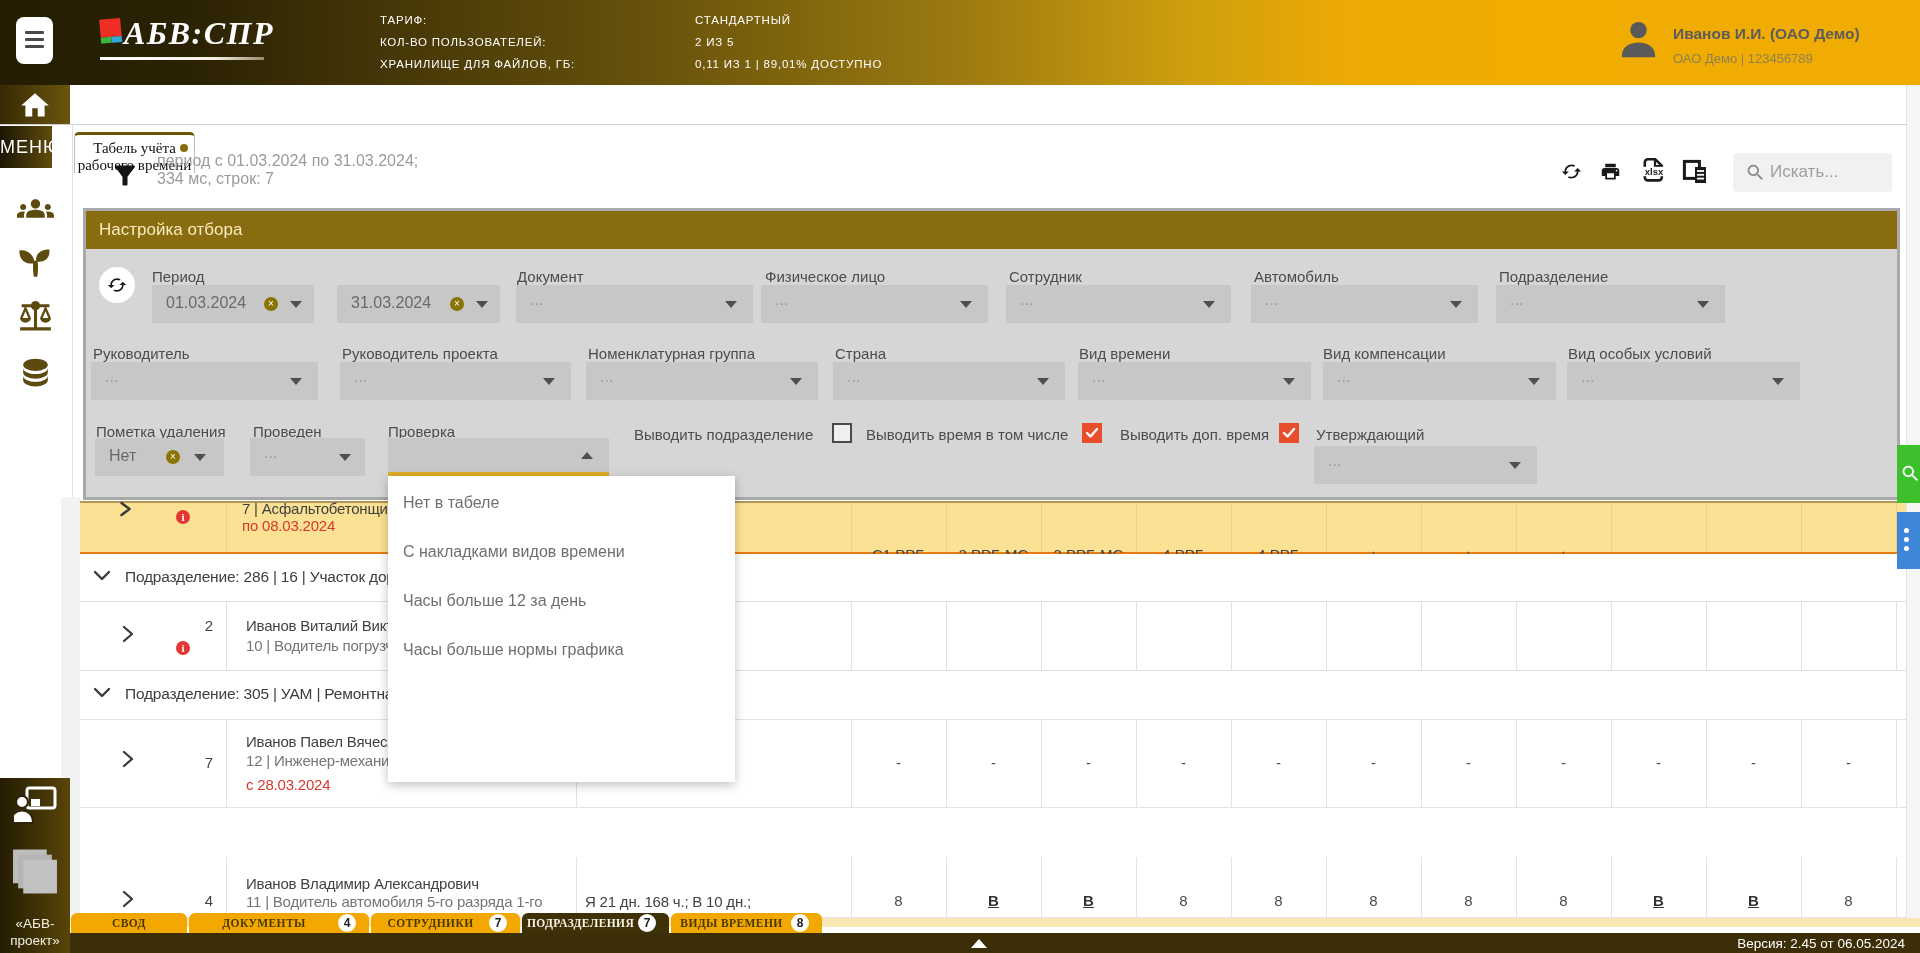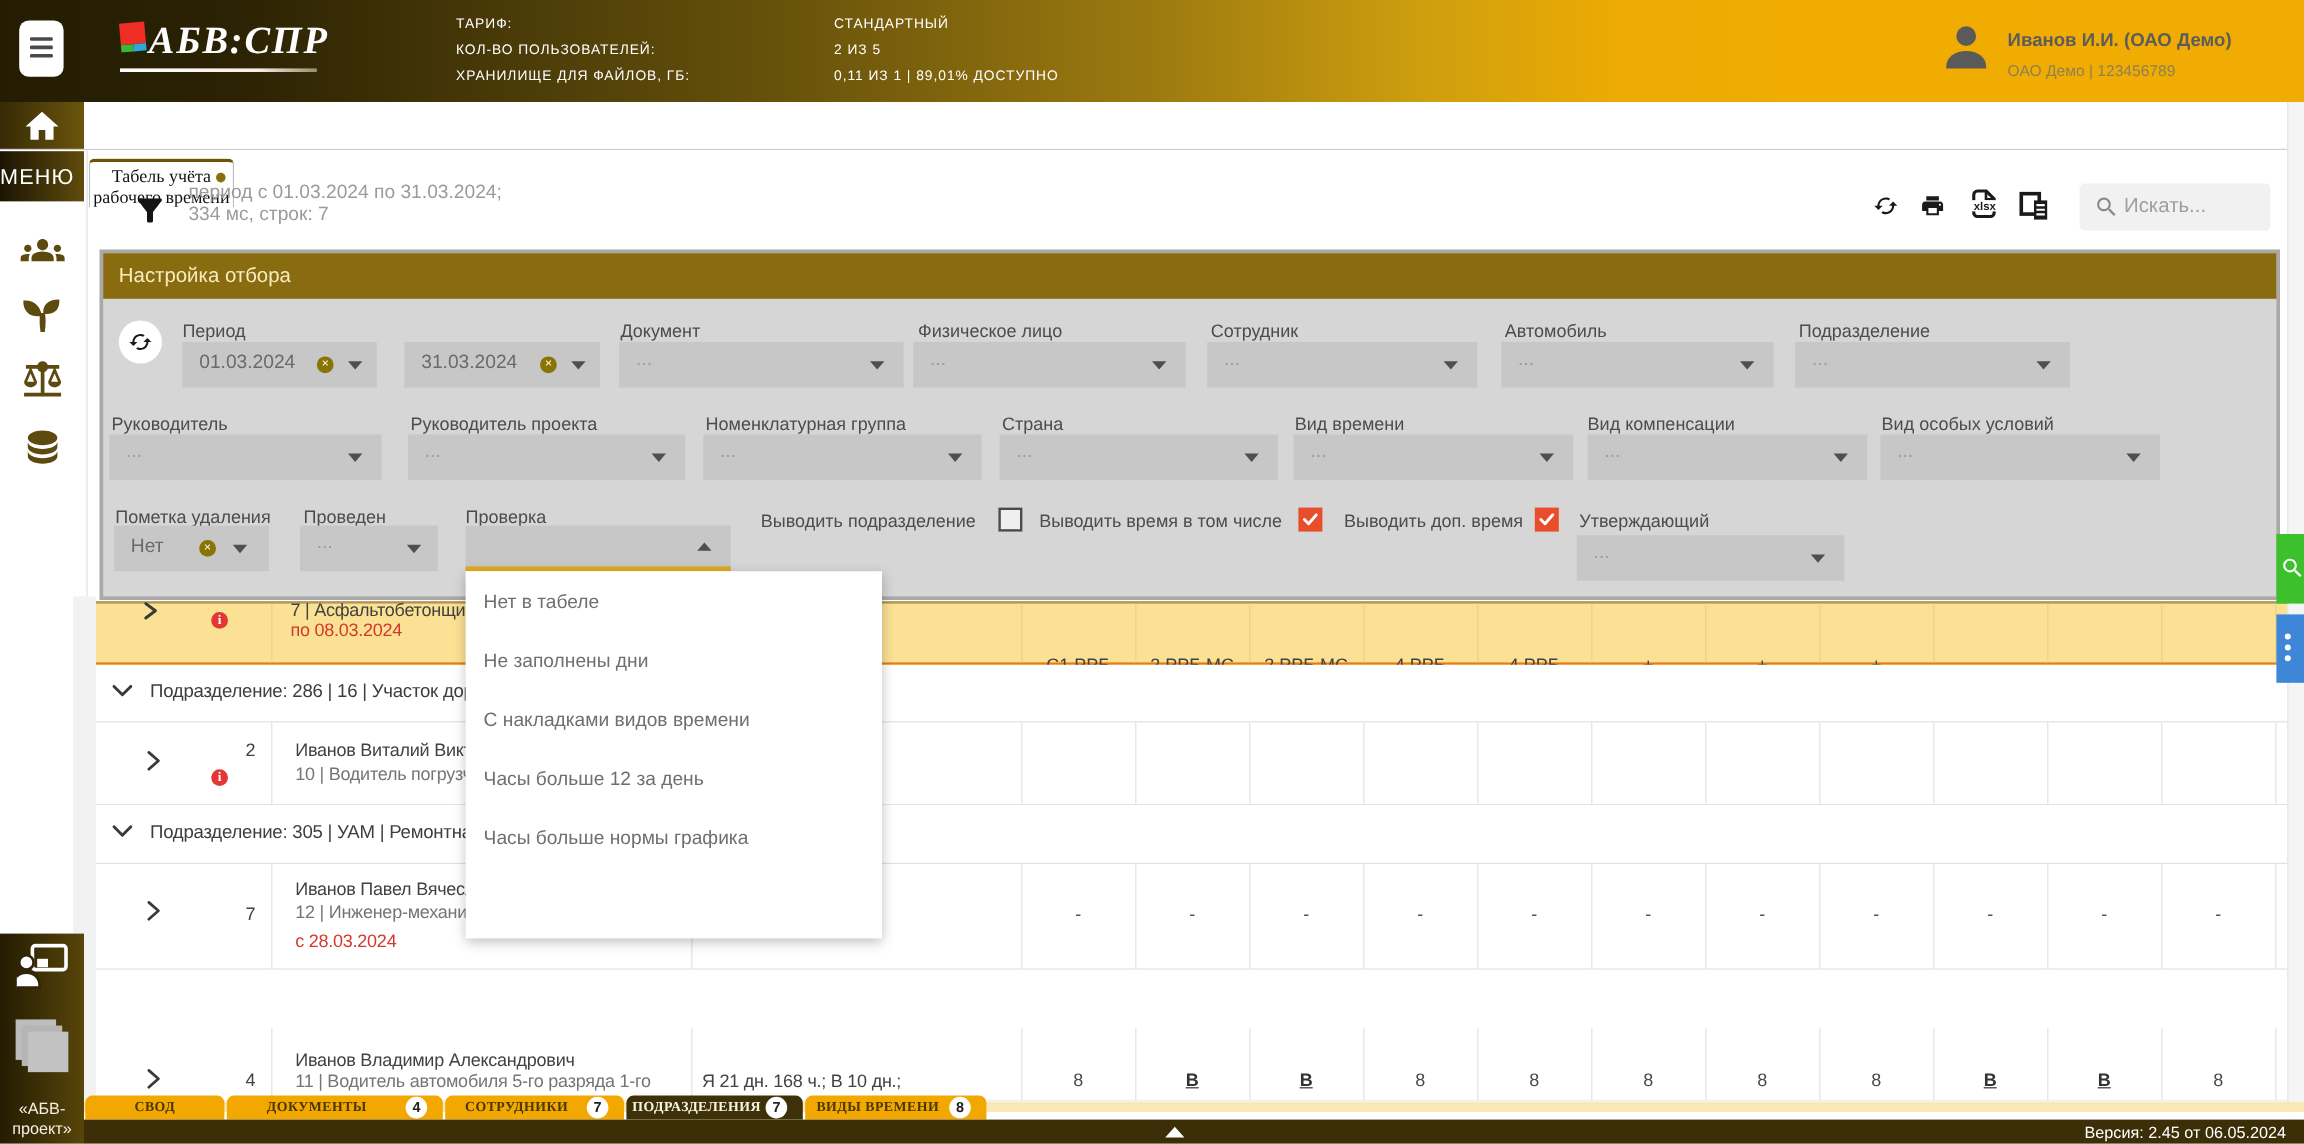--- a/index.html
+++ b/index.html
@@ -13,21 +13,21 @@
   
   #logoflag { position:absolute; left:97px; top:16px; width:26px; height:28px; }
   #logotext { position:absolute; left:124px; top:15px; font-family:"Liberation Serif", serif; font-weight:bold; font-style:italic; font-size:32px; color:#fdfdfd; letter-spacing:1.5px; }
   #logoline { position:absolute; left:100px; top:57px; width:164px; height:2.5px; background:linear-gradient(90deg,#ffffff 0%,#f4f0e4 70%,#9a8d6d 100%); }
   .hinfo { position:absolute; color:#fff; font-size:11.5px; letter-spacing:.8px; white-space:nowrap; }
   
   #uname { position:absolute; left:1673px; top:25px; font-size:15.5px; font-weight:bold; color:#5c5c5c; letter-spacing:0;}
   #usub  { position:absolute; left:1673px; top:51px; font-size:13px; color:#8f8152; letter-spacing:0;}
   
   #side-home { position:absolute; left:0; top:85px; width:70px; height:40px; background:linear-gradient(90deg,#362a05,#6b550d); }
-  #side-menu { position:absolute; left:0; top:126px; width:70px; height:42px; background:linear-gradient(90deg,#1b1503,#604c0c);
+  #side-menu { position:absolute; left:0; top:126px; width:52px; height:42px; background:linear-gradient(90deg,#1b1503,#604c0c);
      color:#fff; font-size:18px; text-align:left; line-height:42px; letter-spacing:1px; }
   #side-white { position:absolute; left:0; top:168px; width:72px; height:610px; background:#fff; }
   #side-bottom { position:absolute; left:0; top:778px; width:70px; height:175px; background:linear-gradient(90deg,#241c03,#584509); z-index:5; }
   .sico { position:absolute; left:17px; }
   #abv-proj { position:absolute; left:0; top:915px; width:70px; z-index:6; color:#f5f0e0; font-size:13.5px; text-align:center; line-height:17px; }
   
   #contentbg { position:absolute; left:70px; top:85px; width:1850px; height:848px; background:#fff; }
   #gutterL { position:absolute; left:61px; top:497px; width:19px; height:281px; background:#f2f2f2; }
   #gutterL2 { position:absolute; left:70px; top:778px; width:10px; height:140px; background:#f2f2f2; }
   #navline { position:absolute; left:72px; top:125px; width:1px; height:372px; background:#e0e0e0; }
@@ -399,21 +399,20 @@
       </svg></div>
   <div class="flabel" style="left:1230px; top:215px;">Утверждающий</div>
   <div class="ffield" style="left:1228px; top:235px; width:223px;">
       <span class="dots">...</span>
       <i class="dd" style="right:16px;"></i>
     </div>
 </div>
 
 <div id="ddlist">
   <div>Нет в табеле</div>
-  <div>Не заполнены дни</div>
   <div>С накладками видов времени</div>
   <div>Часы больше 12 за день</div>
   <div>Часы больше нормы графика</div>
 </div>
 
 <div id="btabs">
   <div class="btab" style="left:1px; width:116px;">СВОД</div>
   <div class="btab" style="left:119px; width:180px; padding-right:30px;">ДОКУМЕНТЫ<div class="badge" style="left:149px;">4</div></div>
   <div class="btab" style="left:301px; width:149px; padding-right:30px;">СОТРУДНИКИ<div class="badge" style="left:118px;">7</div></div>
   <div class="btab active" style="left:452px; width:147px; padding-right:30px;">ПОДРАЗДЕЛЕНИЯ<div class="badge" style="left:116px;">7</div></div>

